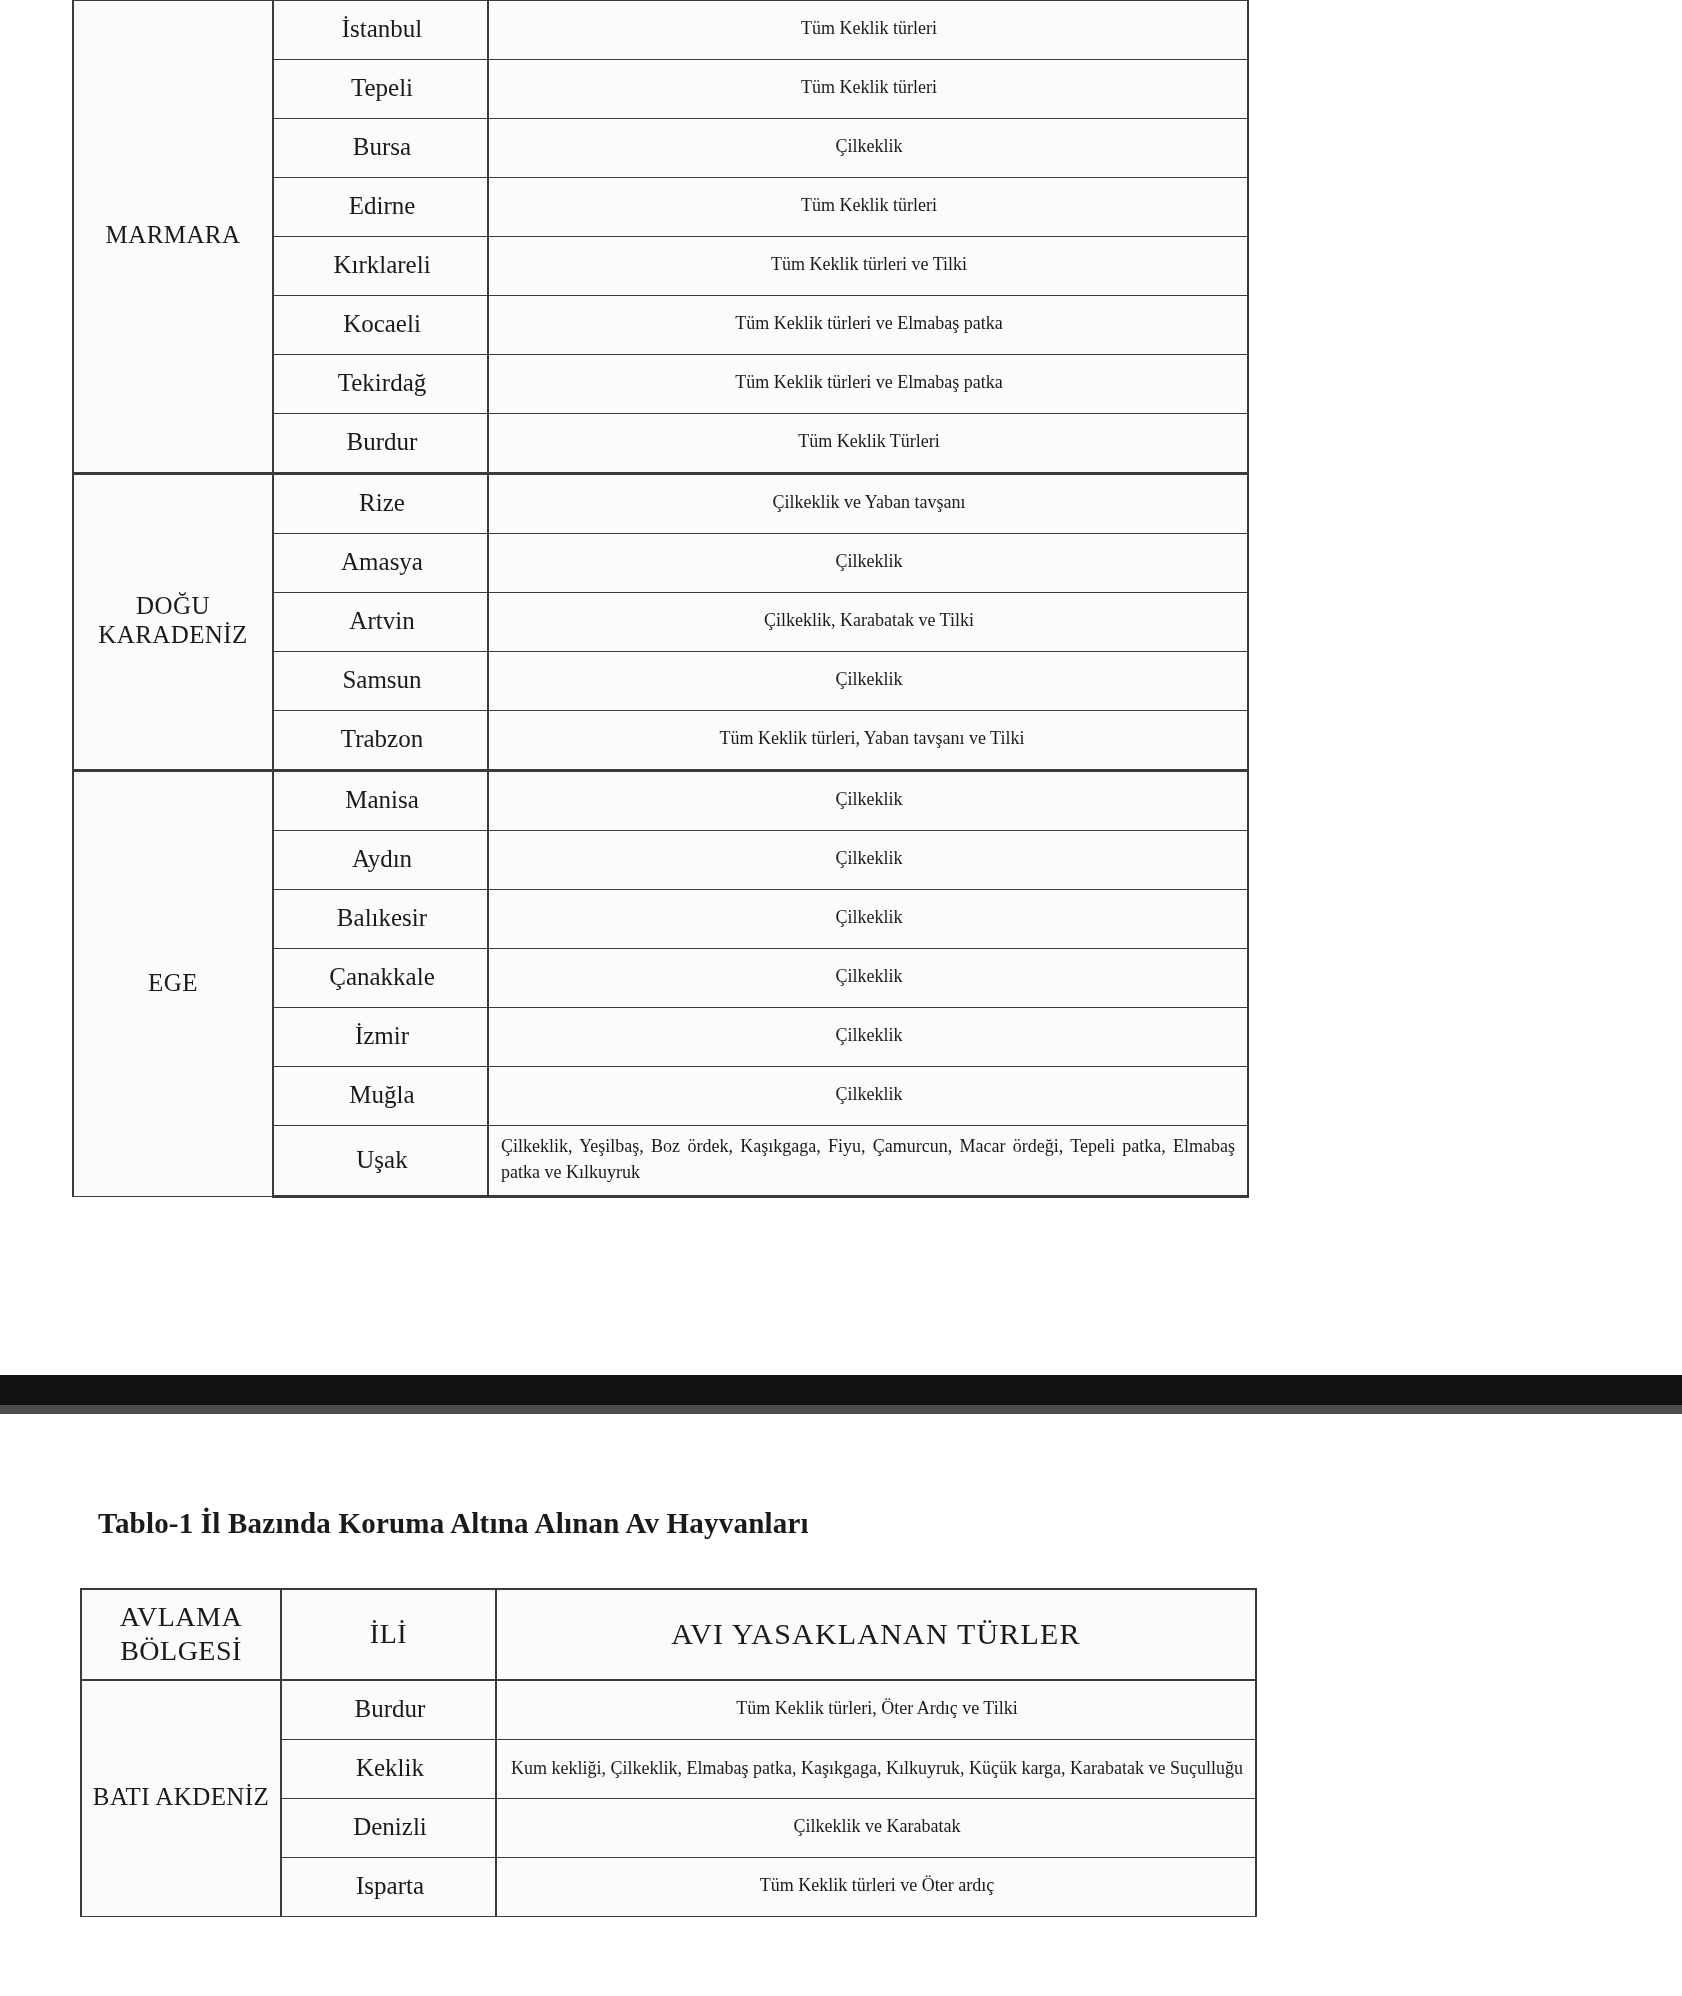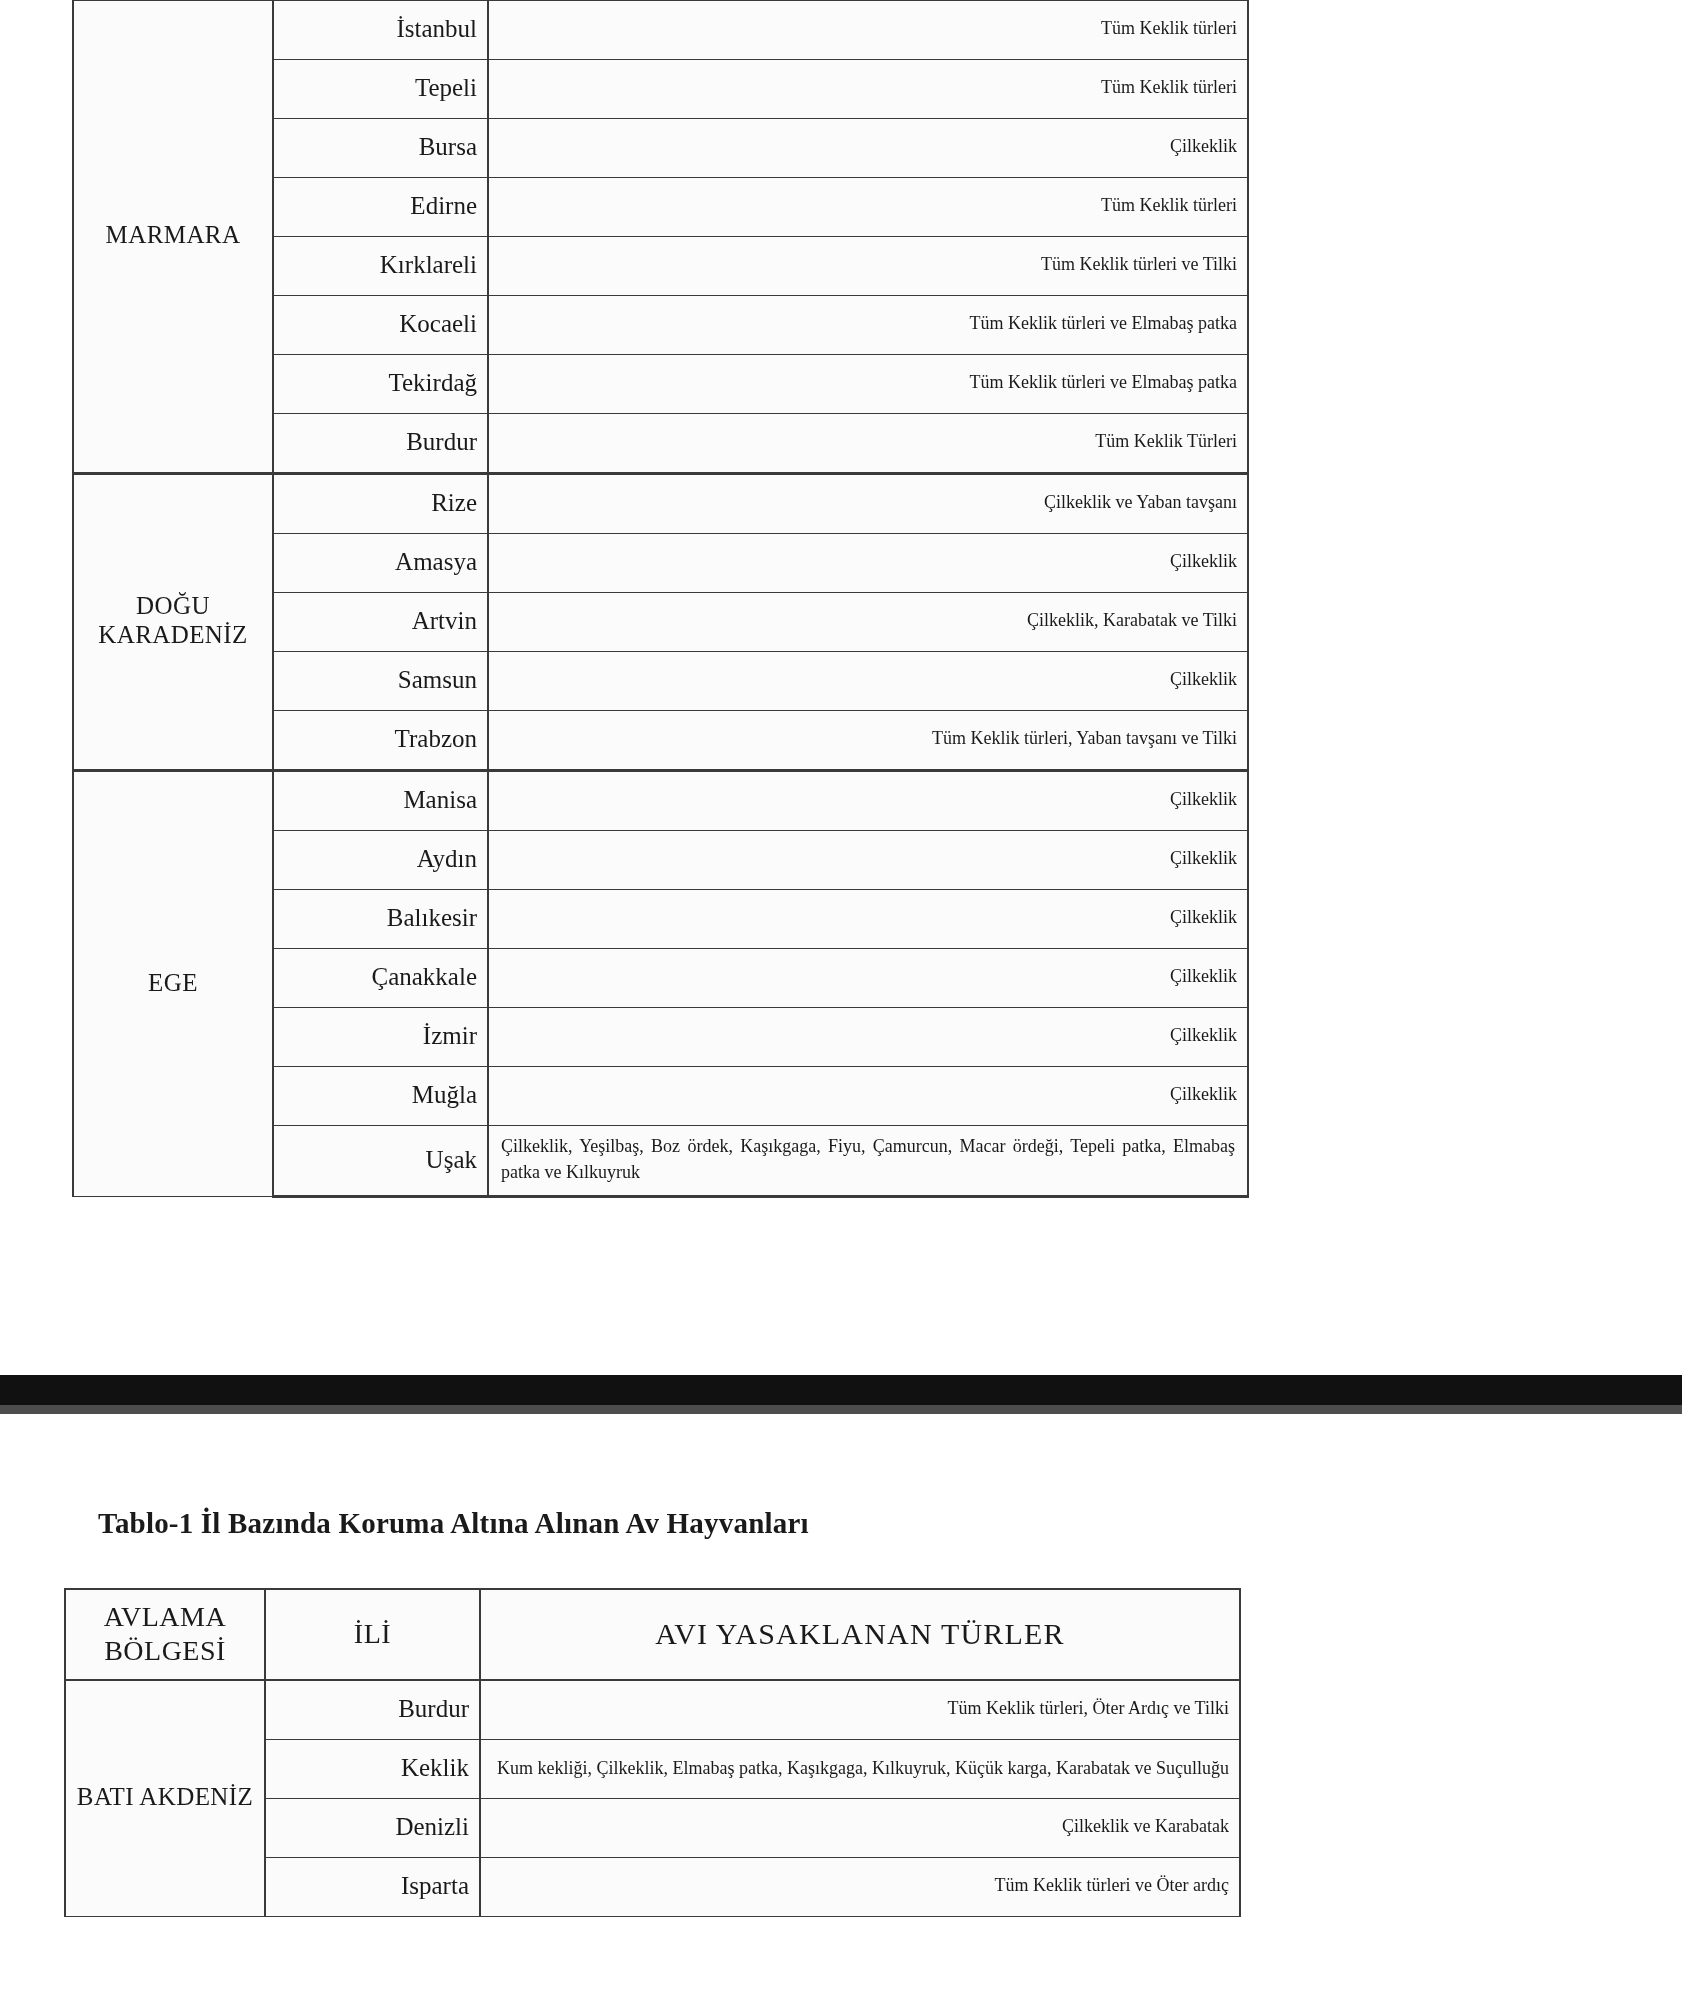--- a/index.html
+++ b/index.html
@@ -27,21 +27,21 @@
   .doc-table {
     border-collapse: collapse;
     table-layout: fixed;
     background: #fbfbfb;
   }
   .doc-table td, .doc-table th {
     border: 2px solid #3a3a3a;
     vertical-align: middle;
     padding: 4px 10px 6px 10px;
     font-weight: normal;
-    text-align: right;
+    text-align: center;
   }
 
   
   #table-top-wrap {
     position: absolute;
     left: 72px;
     top: 0px;
     width: 1175px;
   }
   #table-top {
@@ -111,21 +111,21 @@
     top: 1507px;
     font-size: 29px;
     font-weight: bold;
     letter-spacing: 0.2px;
     white-space: nowrap;
   }
 
   
   #table-bottom-wrap {
     position: absolute;
-    left: 64px;
+    left: 80px;
     top: 1588px;
     width: 1337px;
   }
   #table-bottom { width: 1175px; }
   #table-bottom .col-region { width: 200px; }
   #table-bottom .col-city   { width: 215px; }
   #table-bottom .col-species{ width: 760px; }
 
   .hdr-cell {
     text-align: center !important;

